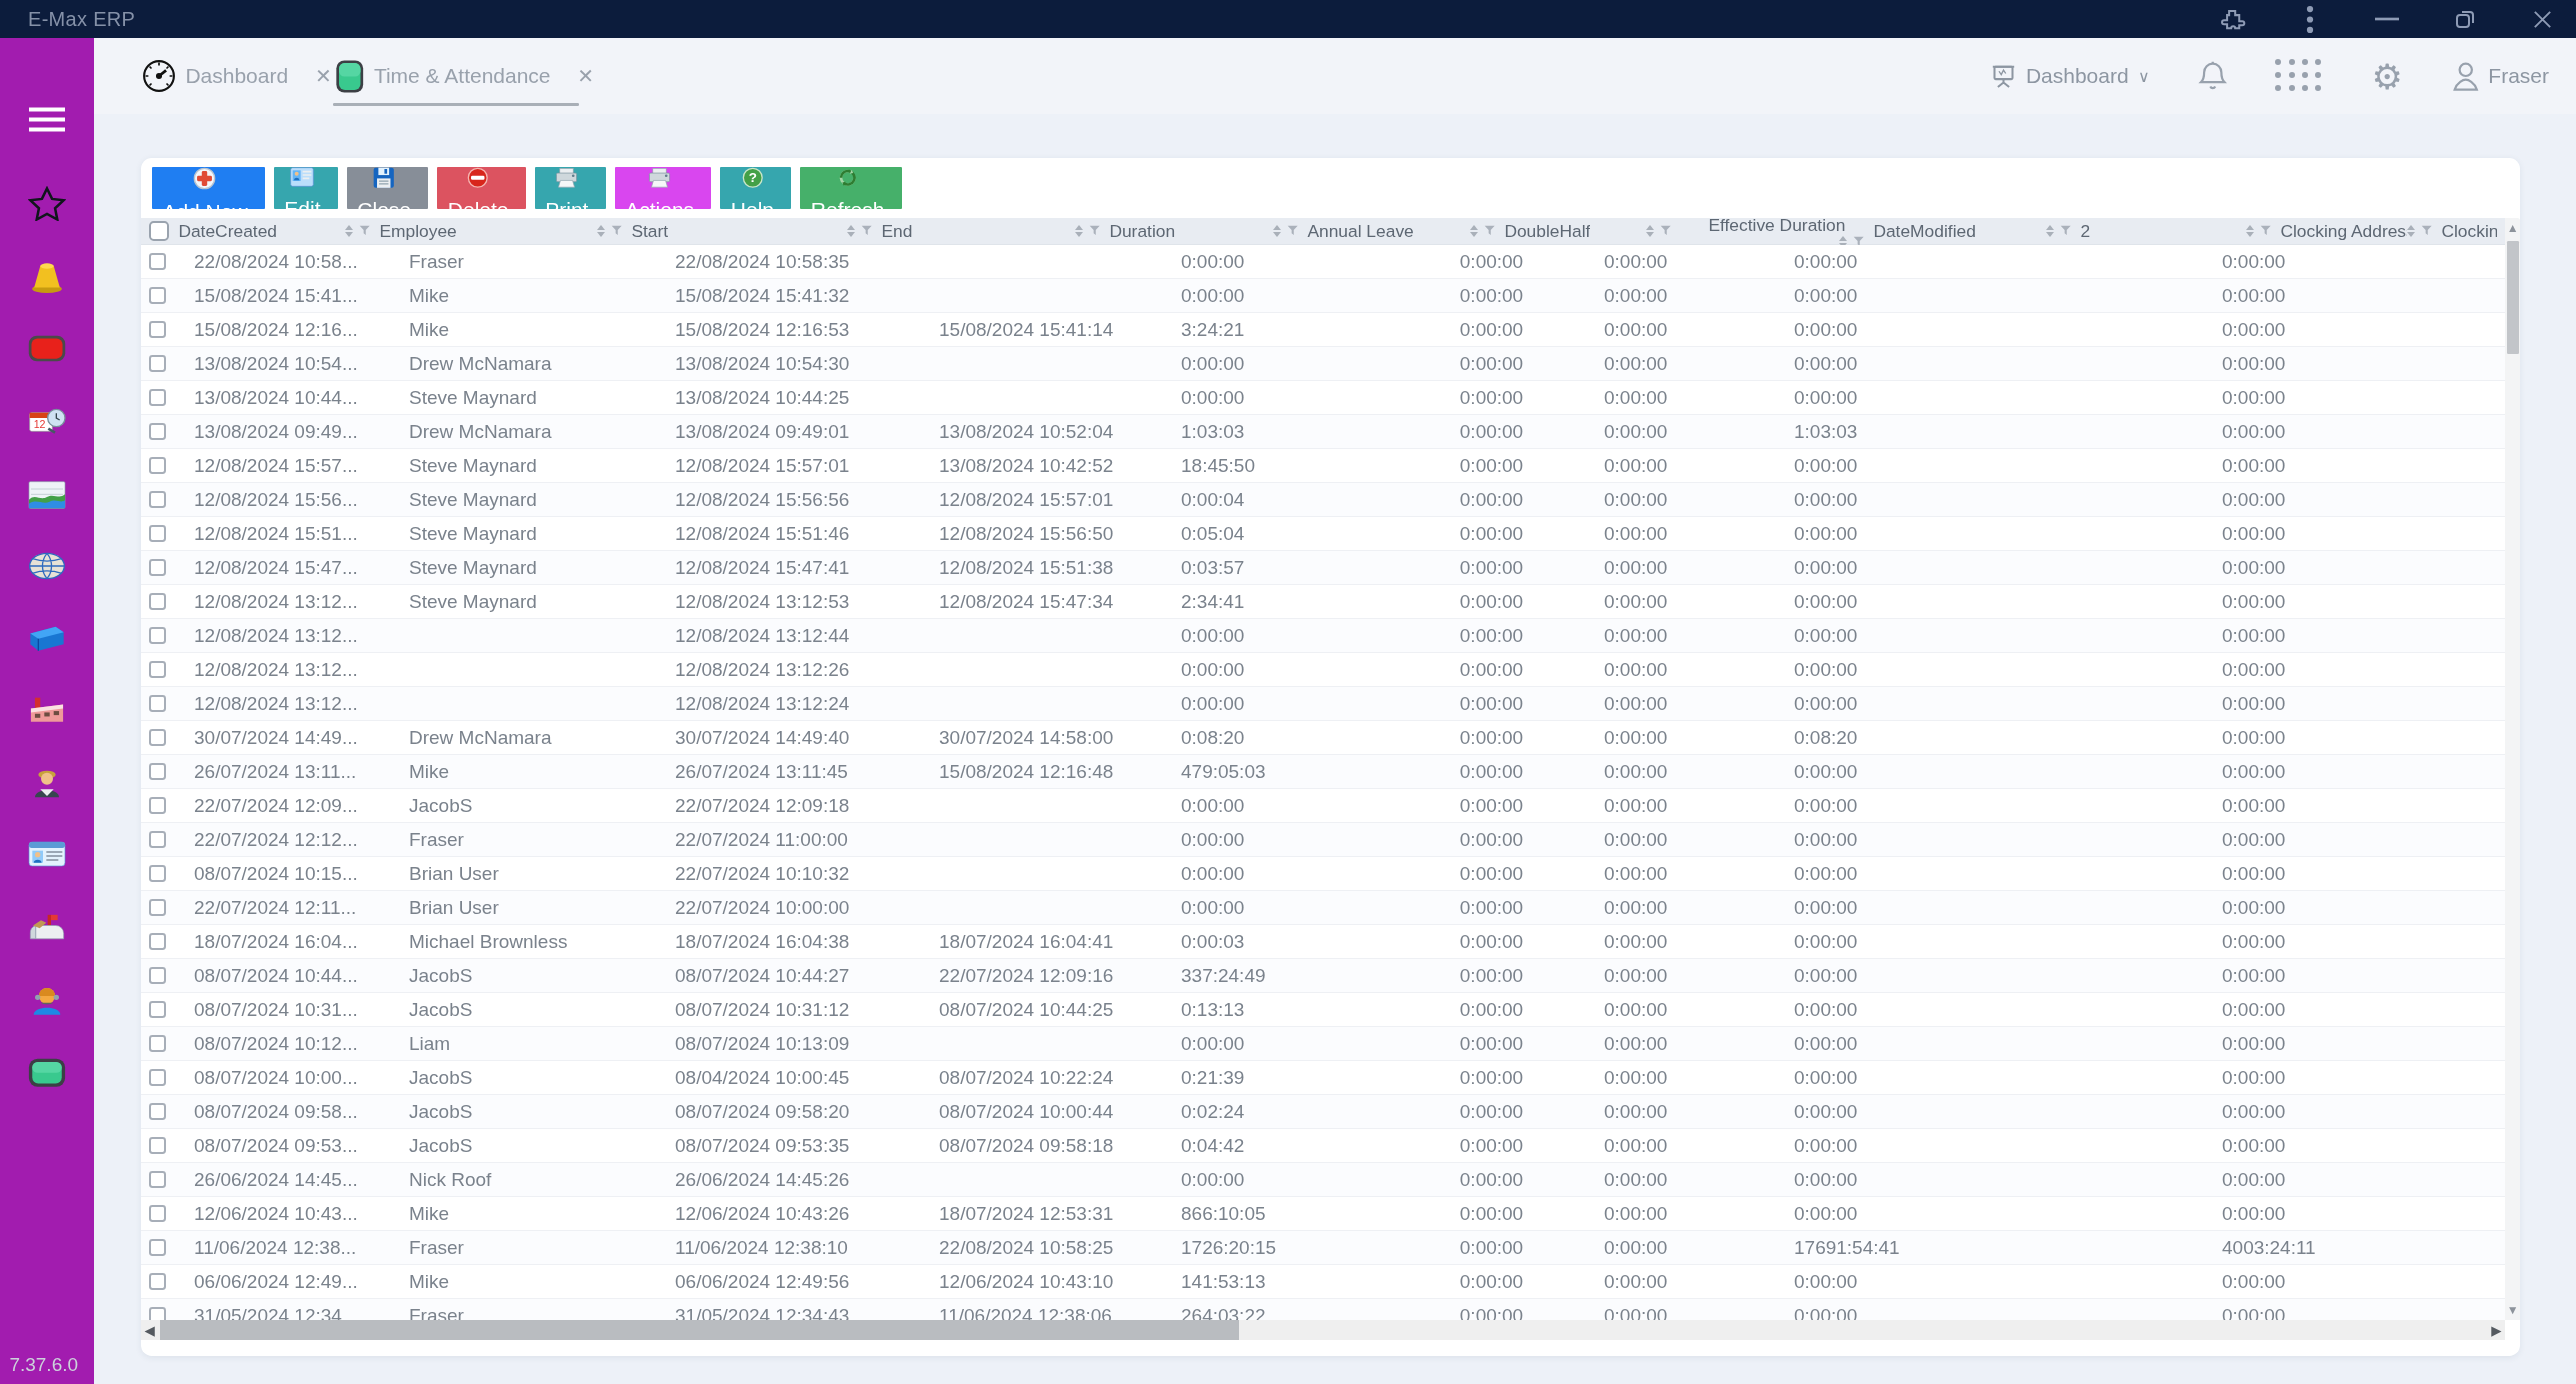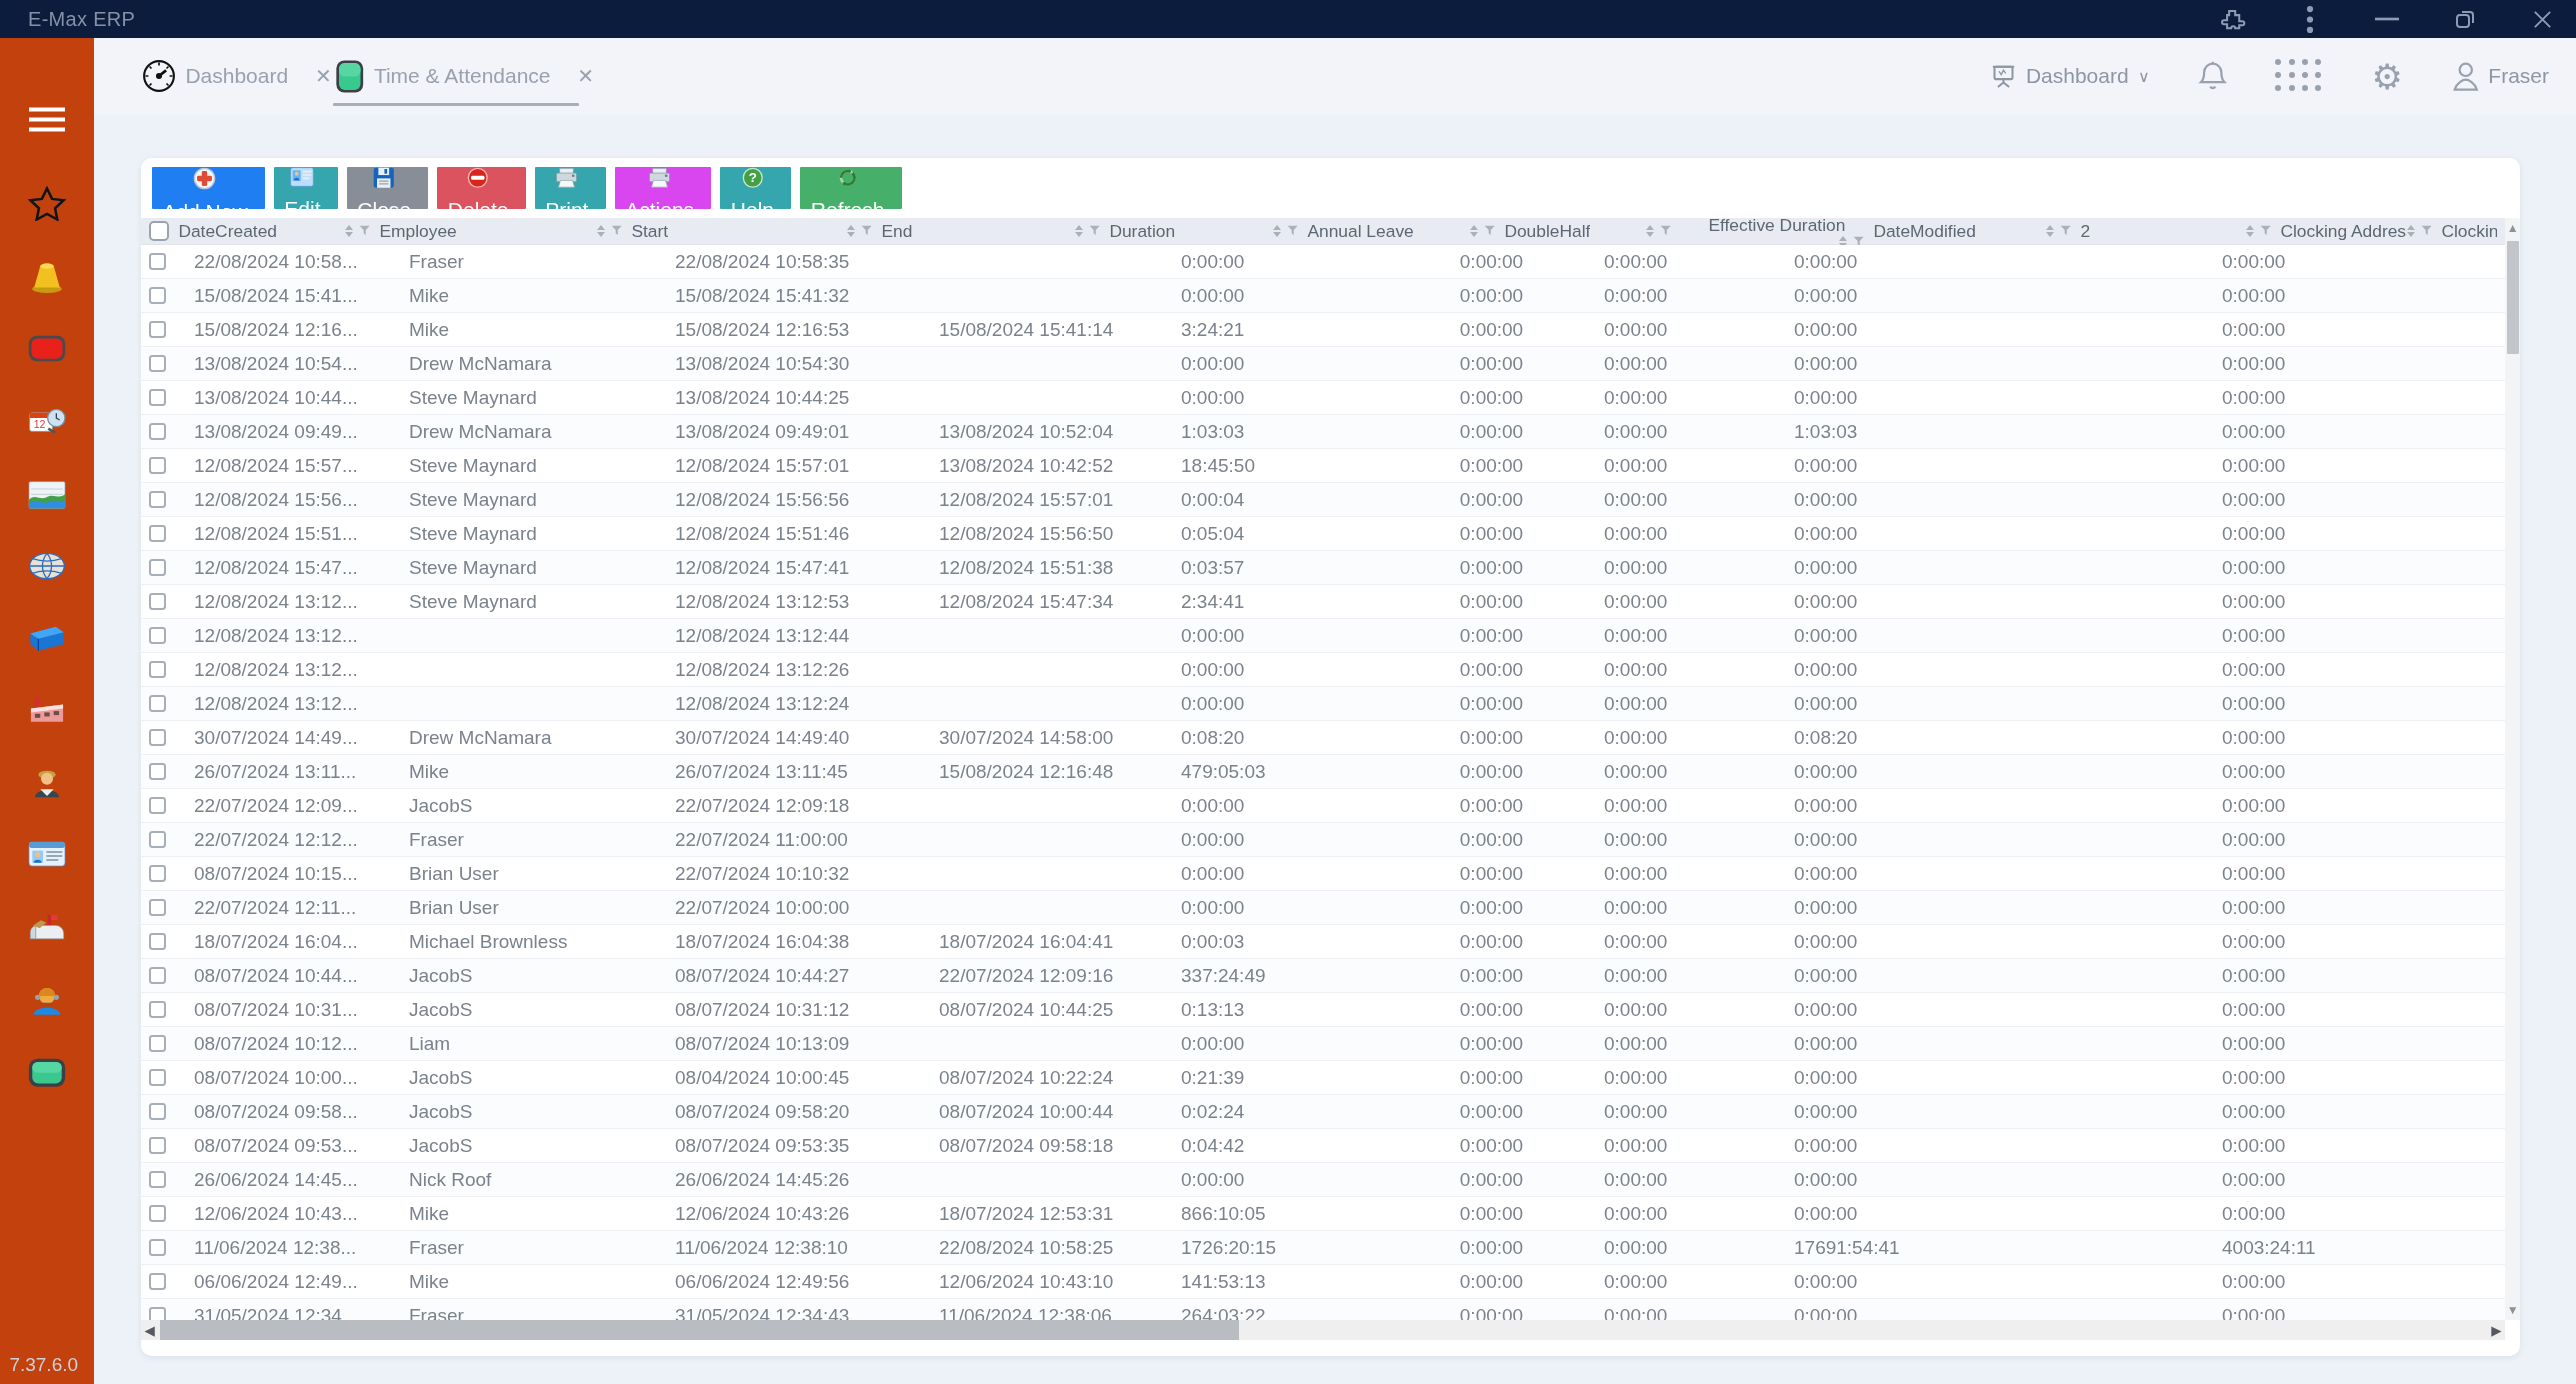--- a/index.html
+++ b/index.html
@@ -7,21 +7,21 @@
   body { font-family:"Liberation Sans", sans-serif; background:#edf1f8; position:relative; }
 
   
   .titlebar { position:absolute; left:0; top:0; width:2576px; height:38px; background:#0c1c3c; display:flex; align-items:center; }
   .titlebar-title { color:#8591a8; font-size:20px; margin-left:28px; letter-spacing:0.3px; }
   .win-controls { position:absolute; right:19px; top:0; height:38px; display:flex; align-items:center; gap:48px; }
   .win-btn { color:#8e9bb5; display:flex; align-items:center; justify-content:center; width:29.5px; height:29.5px; cursor:default; }
   .win-btn svg { display:block; }
 
   
-  .sidebar { position:absolute; left:0; top:38px; width:94px; height:1347px; background:#c2410c; z-index:5; }
+  .sidebar { position:absolute; left:0; top:38px; width:94px; height:1347px; background:#a21caf; z-index:5; }
   .side-item { position:absolute; left:0; width:94px; height:59px; display:flex; align-items:center; justify-content:center; }
   .version { position:absolute; left:9.4px; bottom:9.4px; color:#ccd2db; font-size:19px; }
 
   
   .tabstrip { position:absolute; left:94px; top:38px; width:2482px; height:76px; background:#f2f4f9; }
   .tab { position:absolute; top:0; height:100%; display:flex; align-items:center; gap:9.4px; color:#99a1ac; font-size:21px; }
   .tab .closex { font-size:20px; color:#99a1ac; margin-left:17.4px; }
   .tab-underline { position:absolute; height:3.4px; background:#a9afb7; bottom:8px; border-radius:1.3px; }
 
   

